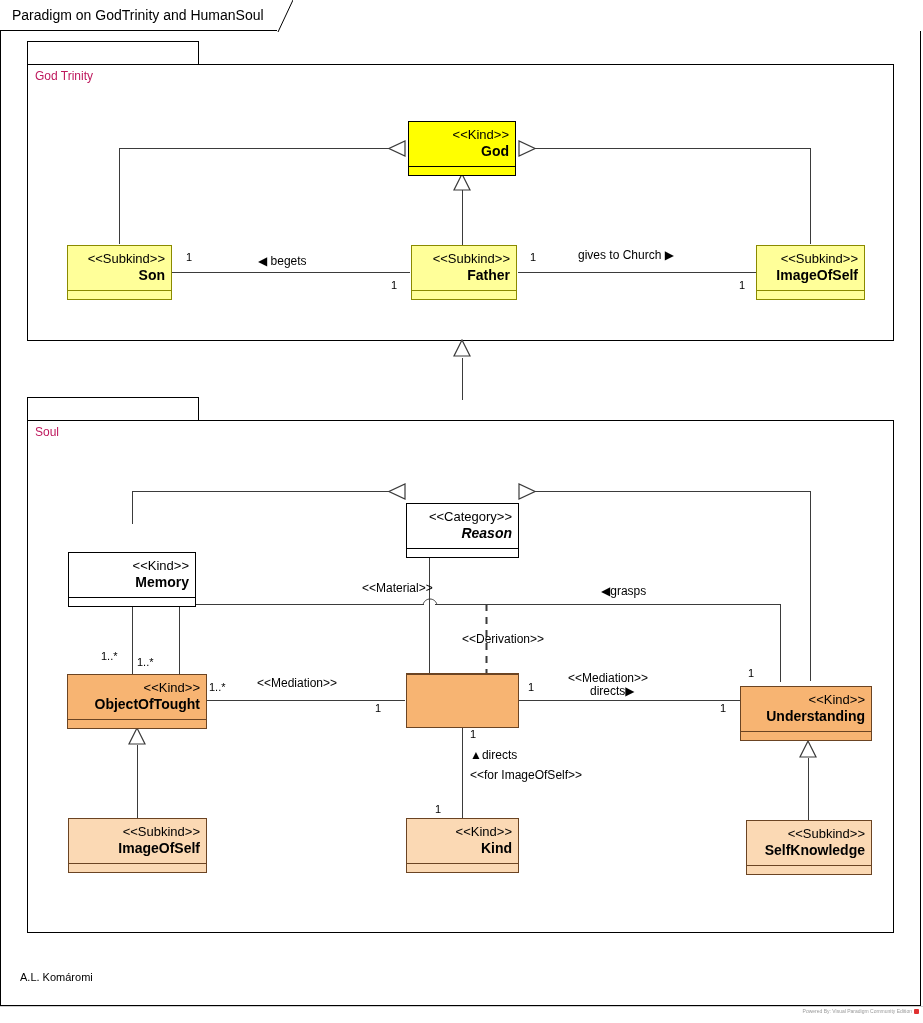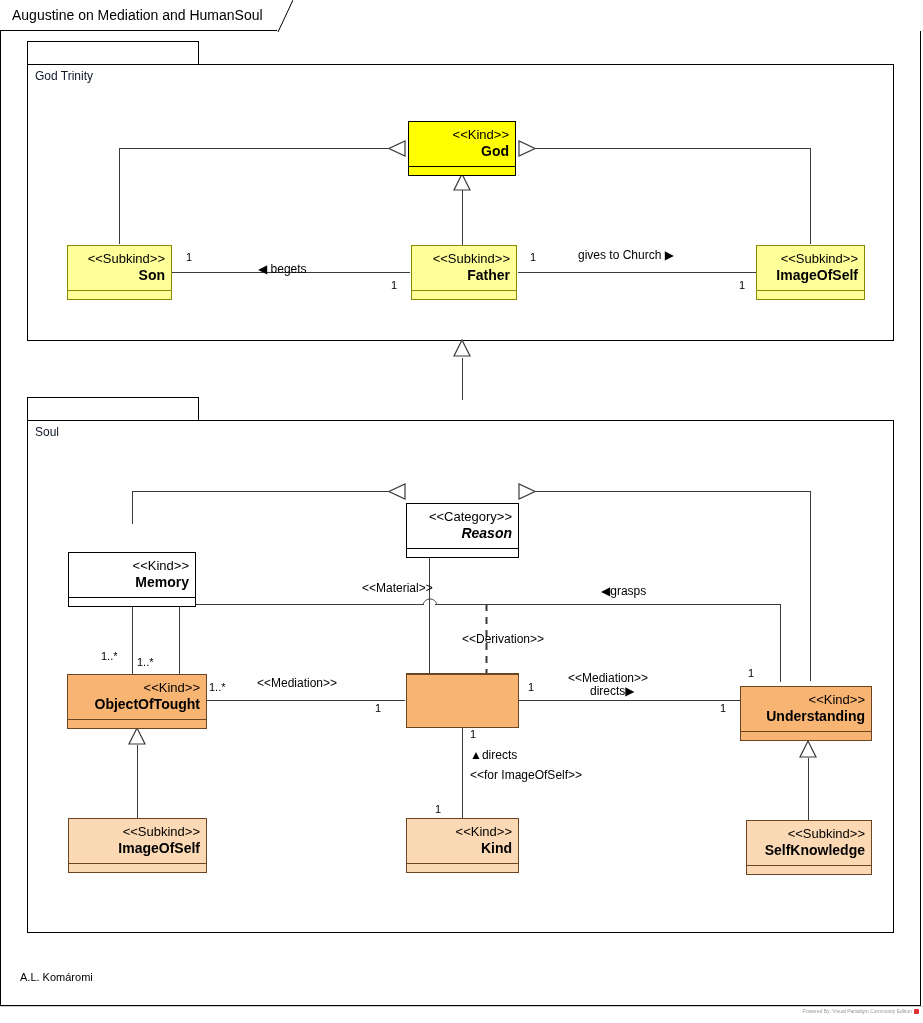--- a/index.html
+++ b/index.html
@@ -29,21 +29,21 @@
   
   .pkg{position:absolute;box-sizing:border-box;}
   .pkg-tab{
     position:absolute;left:0;top:0;width:172px;height:24px;
     border:1px solid #000;border-bottom:none;box-sizing:border-box;background:#fff;
   }
   .pkg-body{
     position:absolute;left:0;top:23px;box-sizing:border-box;
     border:1px solid #000;background:#fff;
   }
-  .pkg-label{position:absolute;left:8px;top:28px;font-size:12px;color:#0f172a;white-space:nowrap;}
+  .pkg-label{position:absolute;left:8px;top:28px;font-size:12px;color:#be185d;white-space:nowrap;}
   
   .cls{
     position:absolute;box-sizing:border-box;
     border:1px solid #000;background:#fff;
     display:flex;flex-direction:column;
     z-index:20;
   }
   .cls .head{
     flex:1 1 auto;display:flex;flex-direction:column;
     align-items:flex-end;justify-content:center;
@@ -90,21 +90,21 @@
 <body>
 
 <div id="canvas">
 
   <div id="frame-border"></div>
   <div id="frame-tab"></div>
   <svg id="frame-tab-corner" viewBox="0 0 16 32">
     <path d="M0,0 L16,0 L1,32 L0,32 Z" fill="#ffffff" stroke="none"></path>
     <path d="M16,0 L1,32" stroke="#000" stroke-width="1" fill="none"></path>
   </svg>
-  <div id="frame-title">Augustine on Mediation and HumanSoul</div>
+  <div id="frame-title">Paradigm on GodTrinity and HumanSoul</div>
 
   <div class="pkg" style="left:27px;top:41px;width:867px;height:300px;">
     <div class="pkg-tab"></div>
     <div class="pkg-body" style="width:867px;height:277px;"></div>
     <div class="pkg-label">God Trinity</div>
   </div>
 
   <div class="pkg" style="left:27px;top:397px;width:867px;height:536px;">
     <div class="pkg-tab"></div>
     <div class="pkg-body" style="width:867px;height:513px;"></div>
@@ -122,21 +122,21 @@
   <svg class="tri" style="left:518px;top:140px;width:18px;height:17px;" viewBox="0 0 18 17">
     <path d="M1,1 L1,16 L17,8.5 Z" fill="#ffffff" stroke="#3b3b3b" stroke-width="1.2"></path>
   </svg>
 
   <div class="lnk v" style="left:462px;top:190px;width:1px;height:55px;"></div>
   <svg class="tri" style="left:453px;top:173px;width:18px;height:18px;" viewBox="0 0 18 18">
     <path d="M1,17 L17,17 L9,1 Z" fill="#ffffff" stroke="#3b3b3b" stroke-width="1.2"></path>
   </svg>
 
   <div class="lnk h" style="left:172px;top:272px;width:238px;height:1px;"></div>
-  <div class="lbl" style="left:258px;top:262px;">
+  <div class="lbl" style="left:258px;top:254px;">
     <span>◀</span>
     <span>begets</span>
   </div>
   <div class="mult" style="left:186px;top:251px;">1</div>
   <div class="mult" style="left:391px;top:279px;">1</div>
 
   <div class="lnk h" style="left:518px;top:272px;width:238px;height:1px;"></div>
   <div class="lbl" style="left:578px;top:248px;">
     <span>gives to Church</span>
     <span>▶</span>

